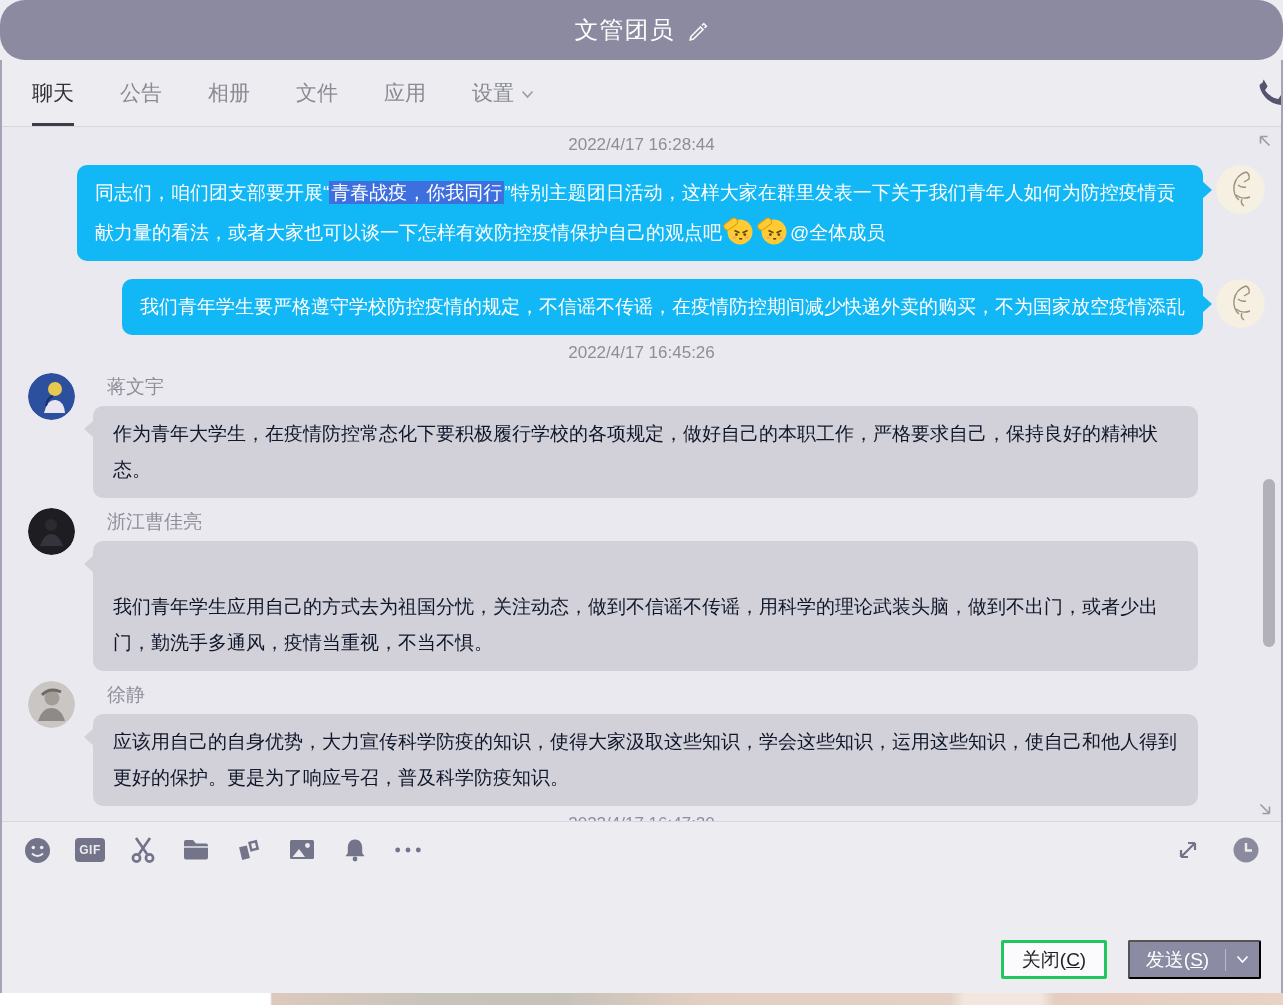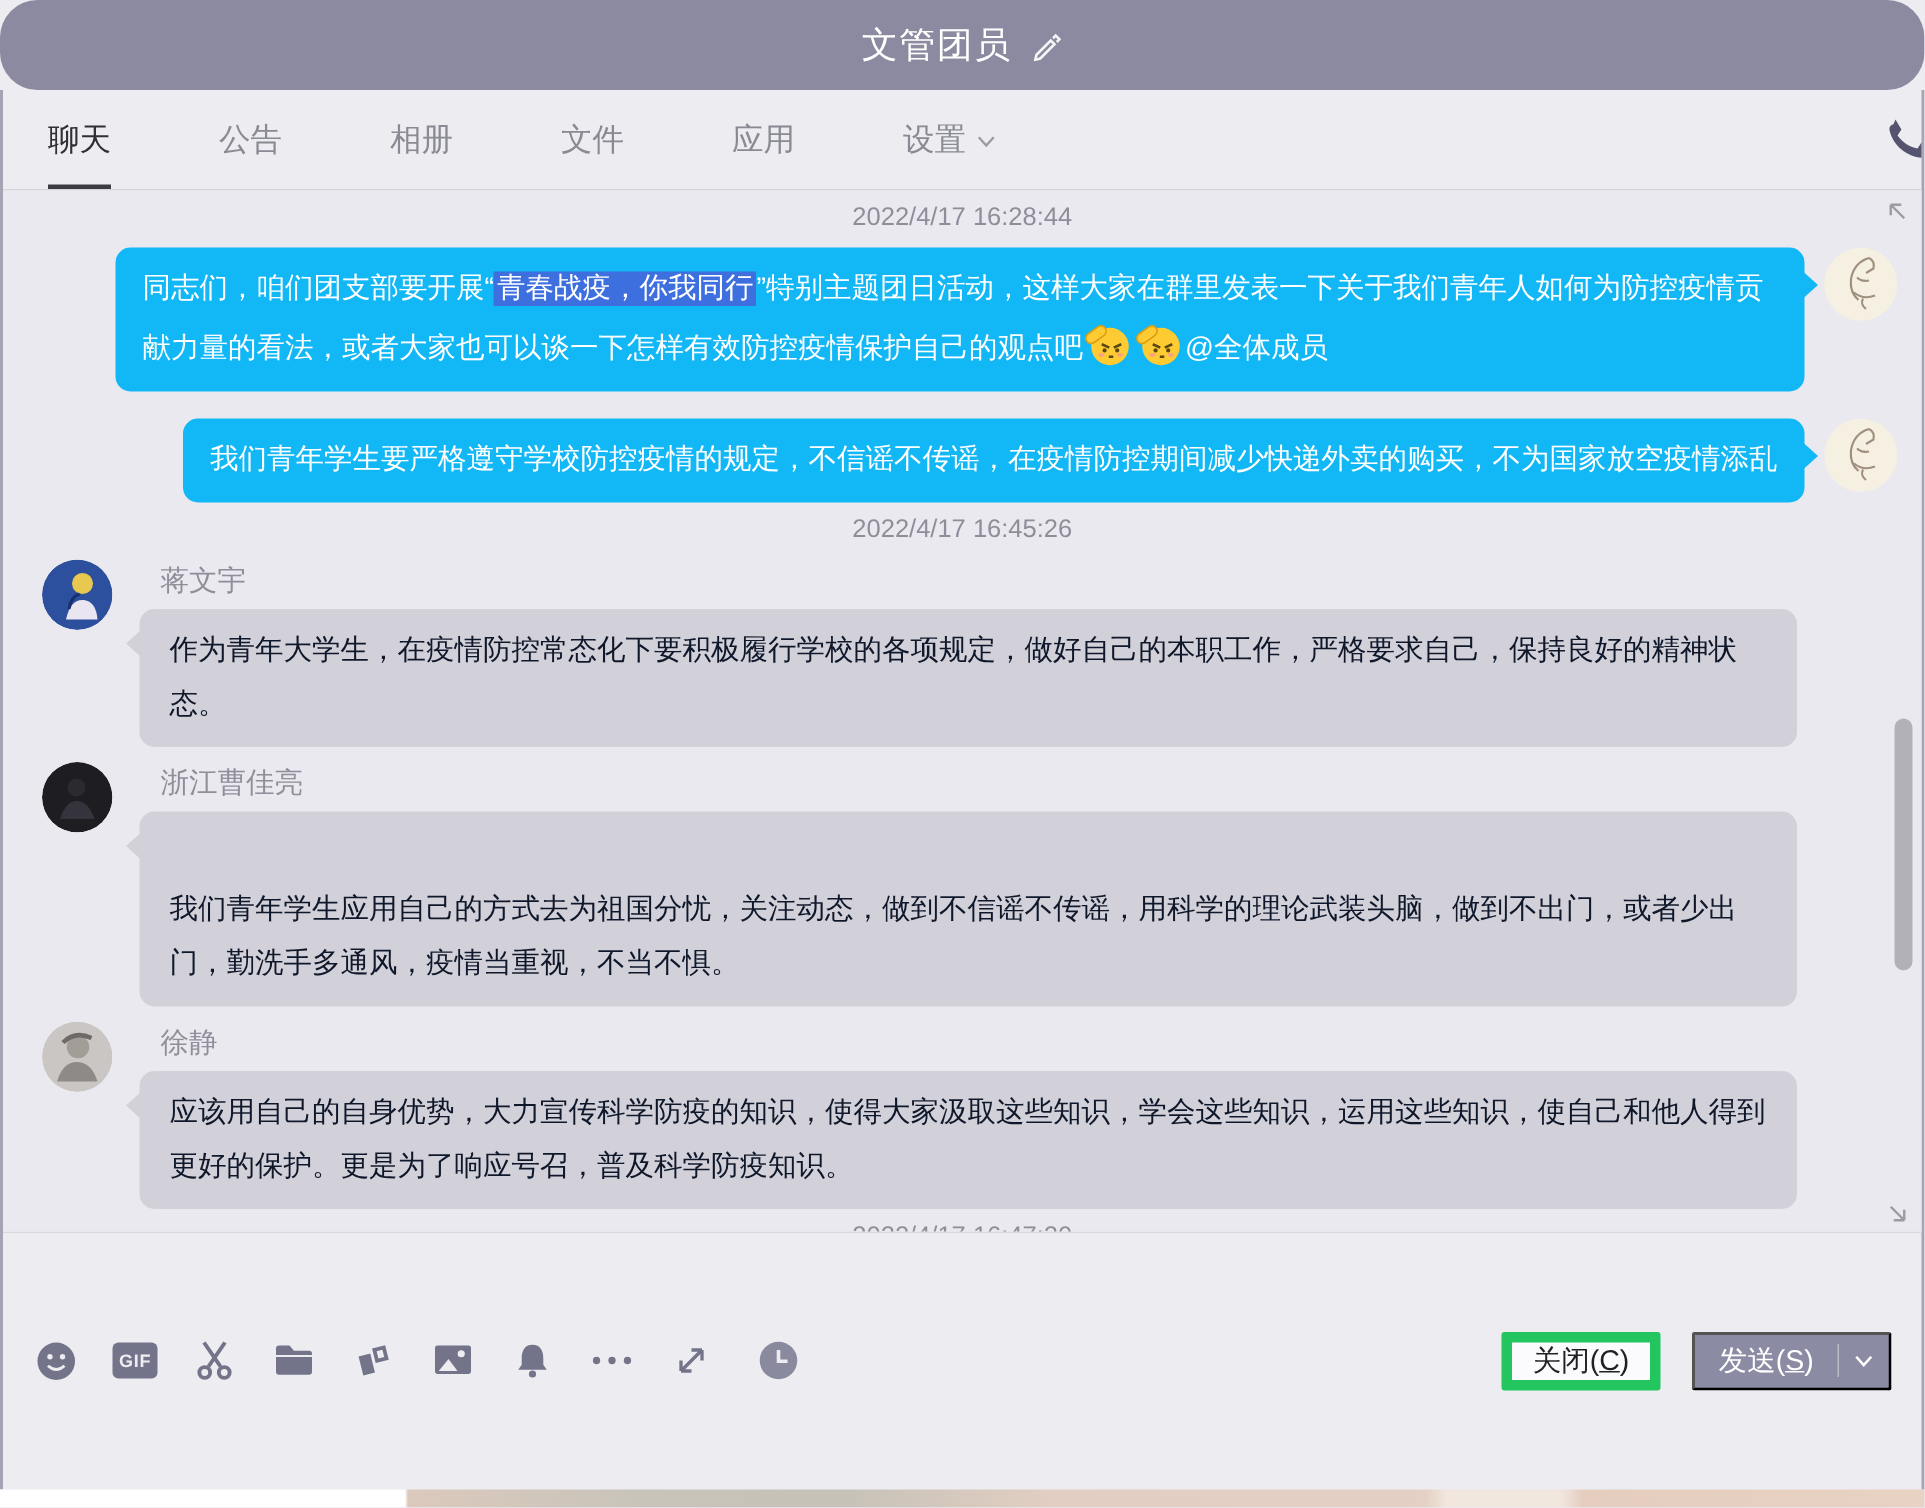--- a/index.html
+++ b/index.html
@@ -24,21 +24,21 @@
   .app {
     position:absolute; left:0; right:0; top:60px; bottom:12px;
     background:#ececf1;
     border-left:2px solid #a5a4b5; border-right:2px solid #a5a4b5;
     display:flex; flex-direction:column;
   }
 
   
   .tabbar {
     height:67px; position:relative; flex:none;
-    display:flex; align-items:center; gap:72px;
+    display:flex; align-items:center; gap:46px;
     padding-left:30px; border-bottom:1px solid #d6d5dd;
     overflow:hidden;
   }
   .tab { font-size:21px; color:#8a8a94; cursor:default; position:relative;
          height:100%; display:flex; align-items:center; gap:7px; }
   .tab.active { color:#2f2f36; }
   .tab.active::after {
     content:""; position:absolute; left:0; right:0; bottom:0;
     height:3px; background:#3c3c44;
   }
@@ -88,33 +88,33 @@
   .scroll-thumb {
     position:absolute; right:6px; top:352px; width:12px; height:168px;
     background:#b2b1ba; border-radius:6px;
   }
   .chat-arrow { position:absolute; right:8px; color:#9b9aa6; }
   .chat-arrow.top { top:5px; }
   .chat-arrow.bottom { bottom:4px; }
 
   
   .divider { height:1px; background:#d8d7de; flex:none; }
-  .panel { flex:1; display:flex; flex-direction:row; padding:13px 20px 14px; }
+  .panel { flex:1; display:flex; flex-direction:column; padding:13px 20px 14px; }
   .toolbar { display:flex; align-items:center; gap:23px; color:#73738a; flex:none; }
   .tb-ic { display:inline-flex; align-items:center; justify-content:center; width:30px; height:30px; }
   .tb-right { margin-left:auto; display:flex; align-items:center; gap:28px; }
   .gif-box {
     width:30px; height:24px; background:#73738a; border-radius:4px;
     color:#ececf1; font-size:12px; font-weight:bold;
     display:flex; align-items:center; justify-content:center; letter-spacing:.5px;
   }
   .input-area { flex:1; }
   .btn-row { display:flex; justify-content:flex-end; align-items:center; gap:21px; flex:none; }
   .btn-close {
-    width:106px; height:39px; background:#fbfbfd; border:7px solid #22c55e;
+    width:106px; height:39px; background:#fbfbfd; border:3px solid #22c55e;
     border-radius:2px; font-size:19px; color:#1f1f24;
     display:flex; align-items:center; justify-content:center;
   }
   .btn-send {
     width:133px; height:39px; background:var(--send_button,#8b8ba4);
     border-radius:2px; color:#fff; font-size:19px;
     display:flex; align-items:center; overflow:hidden;
   }
   .btn-send .lbl { flex:1; text-align:center; }
   .btn-send .sep { width:1px; height:22px; background:rgba(255,255,255,.4); }

